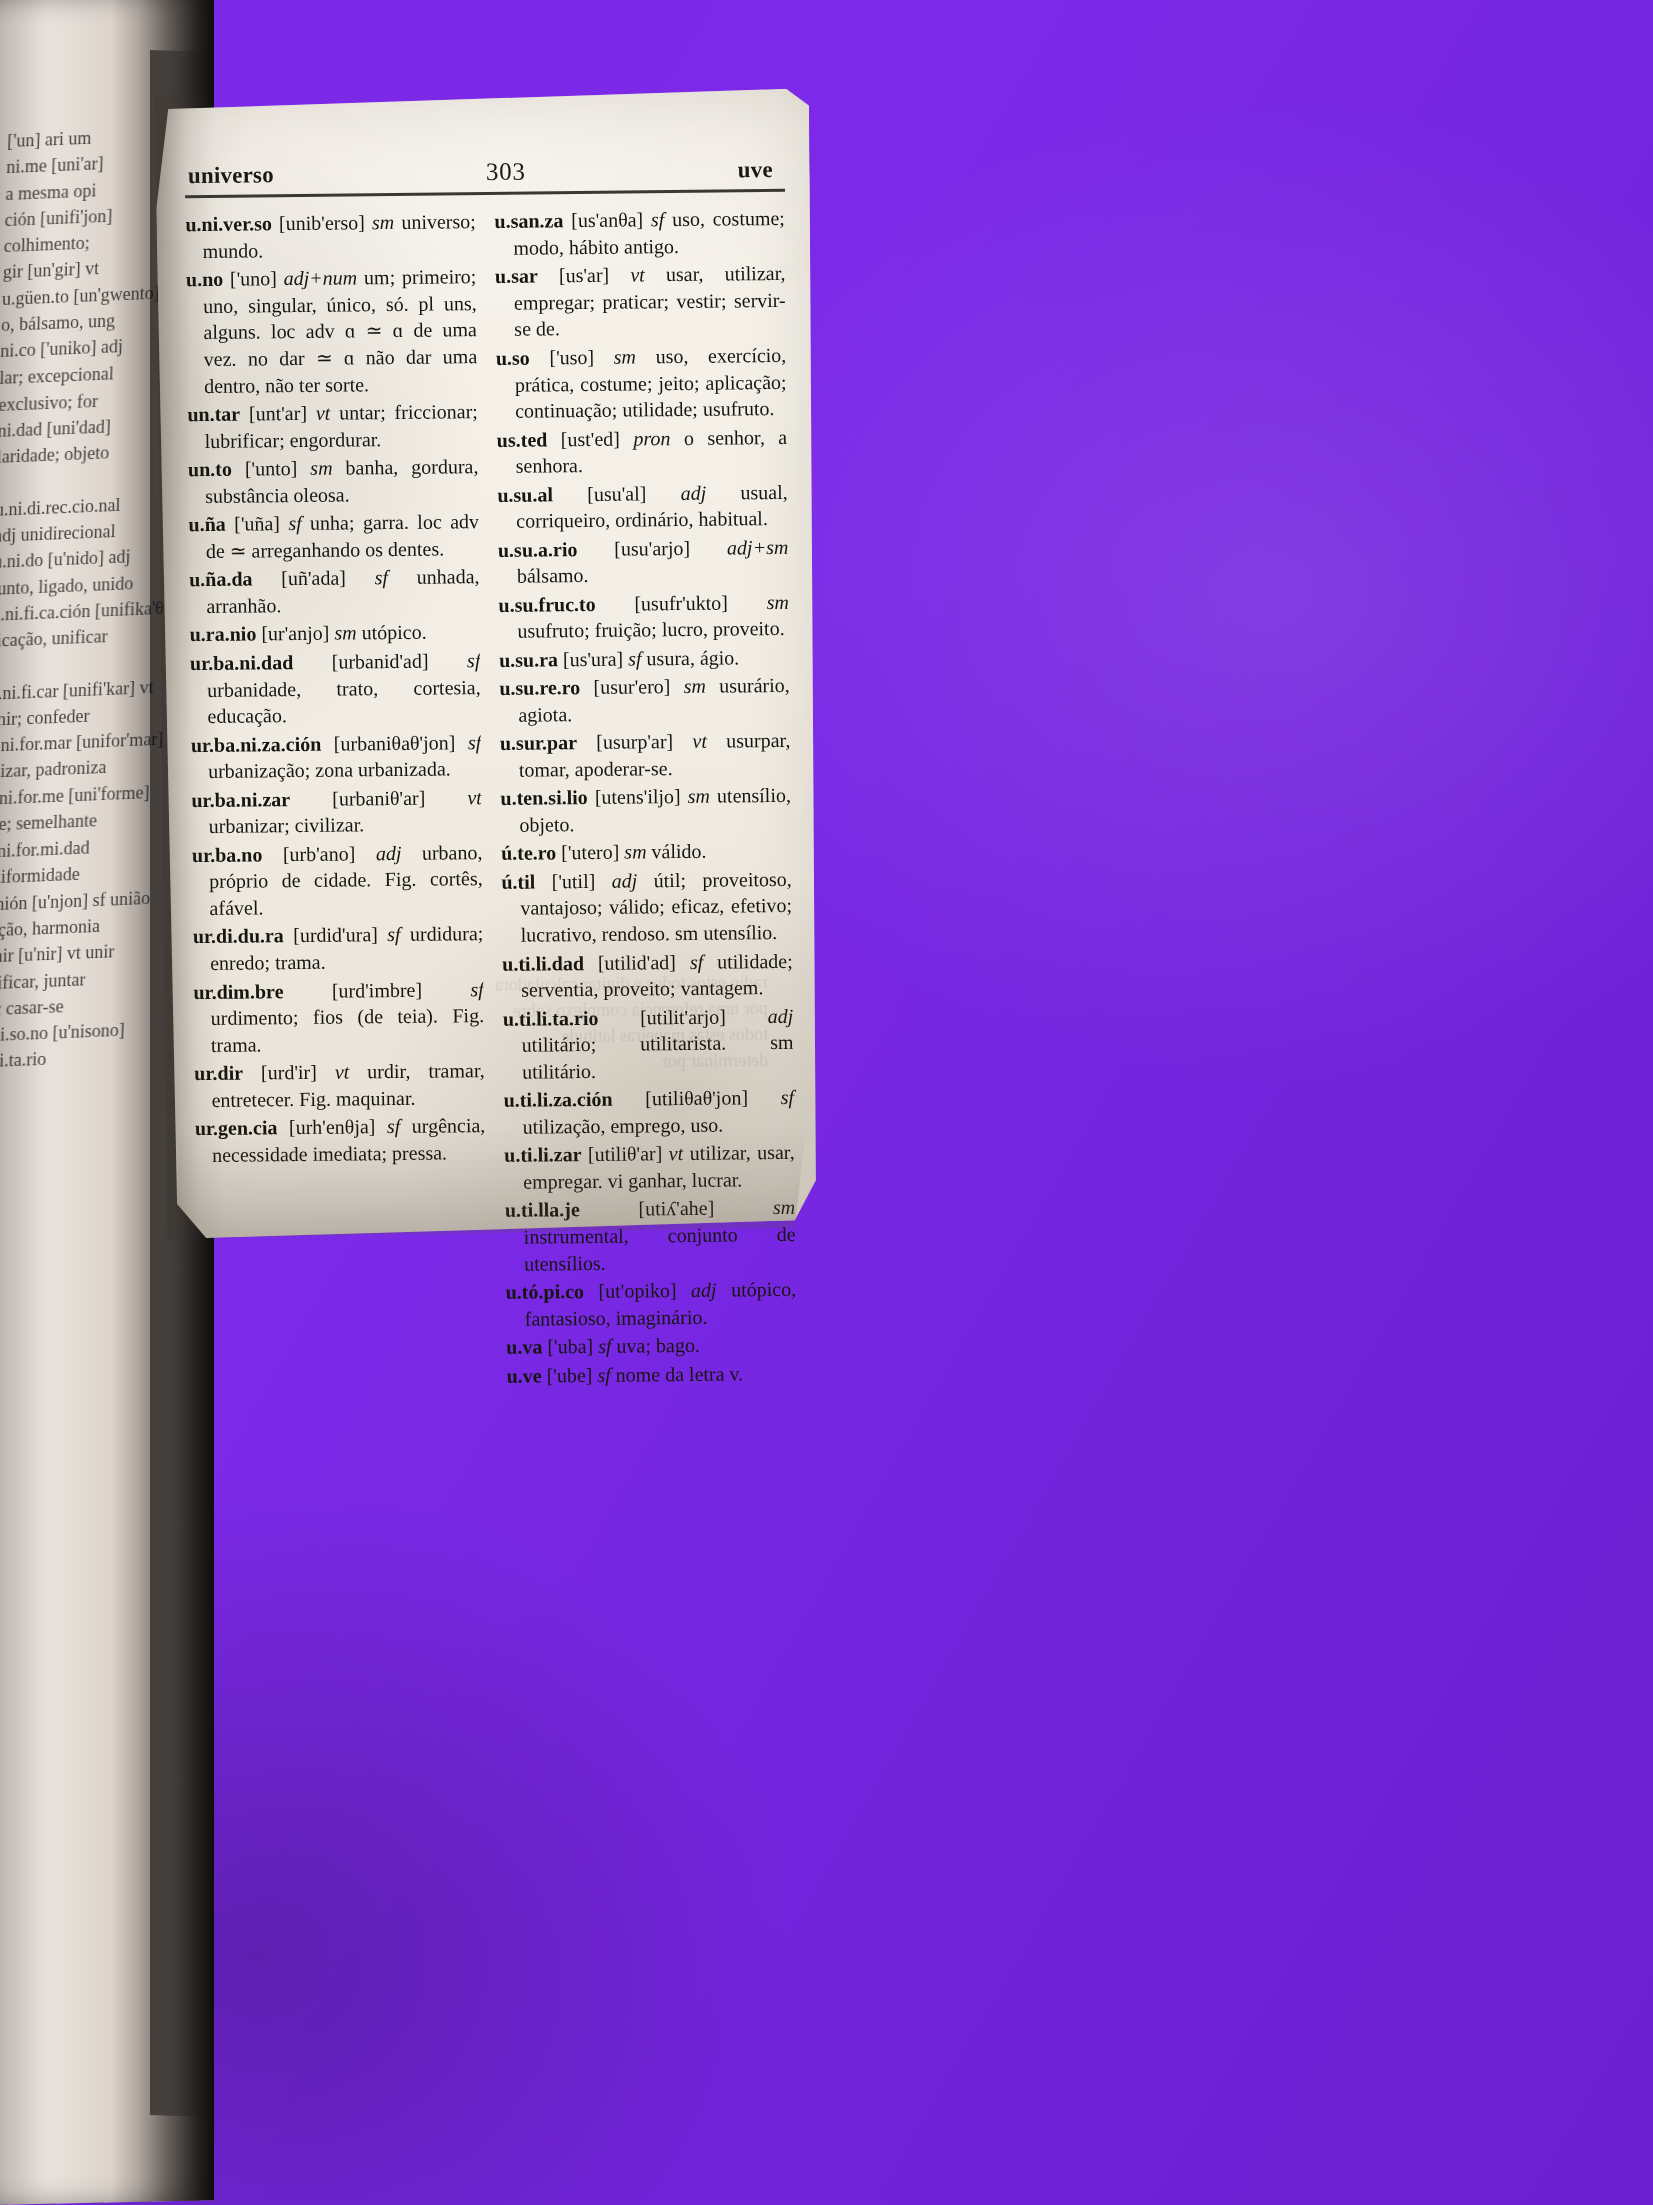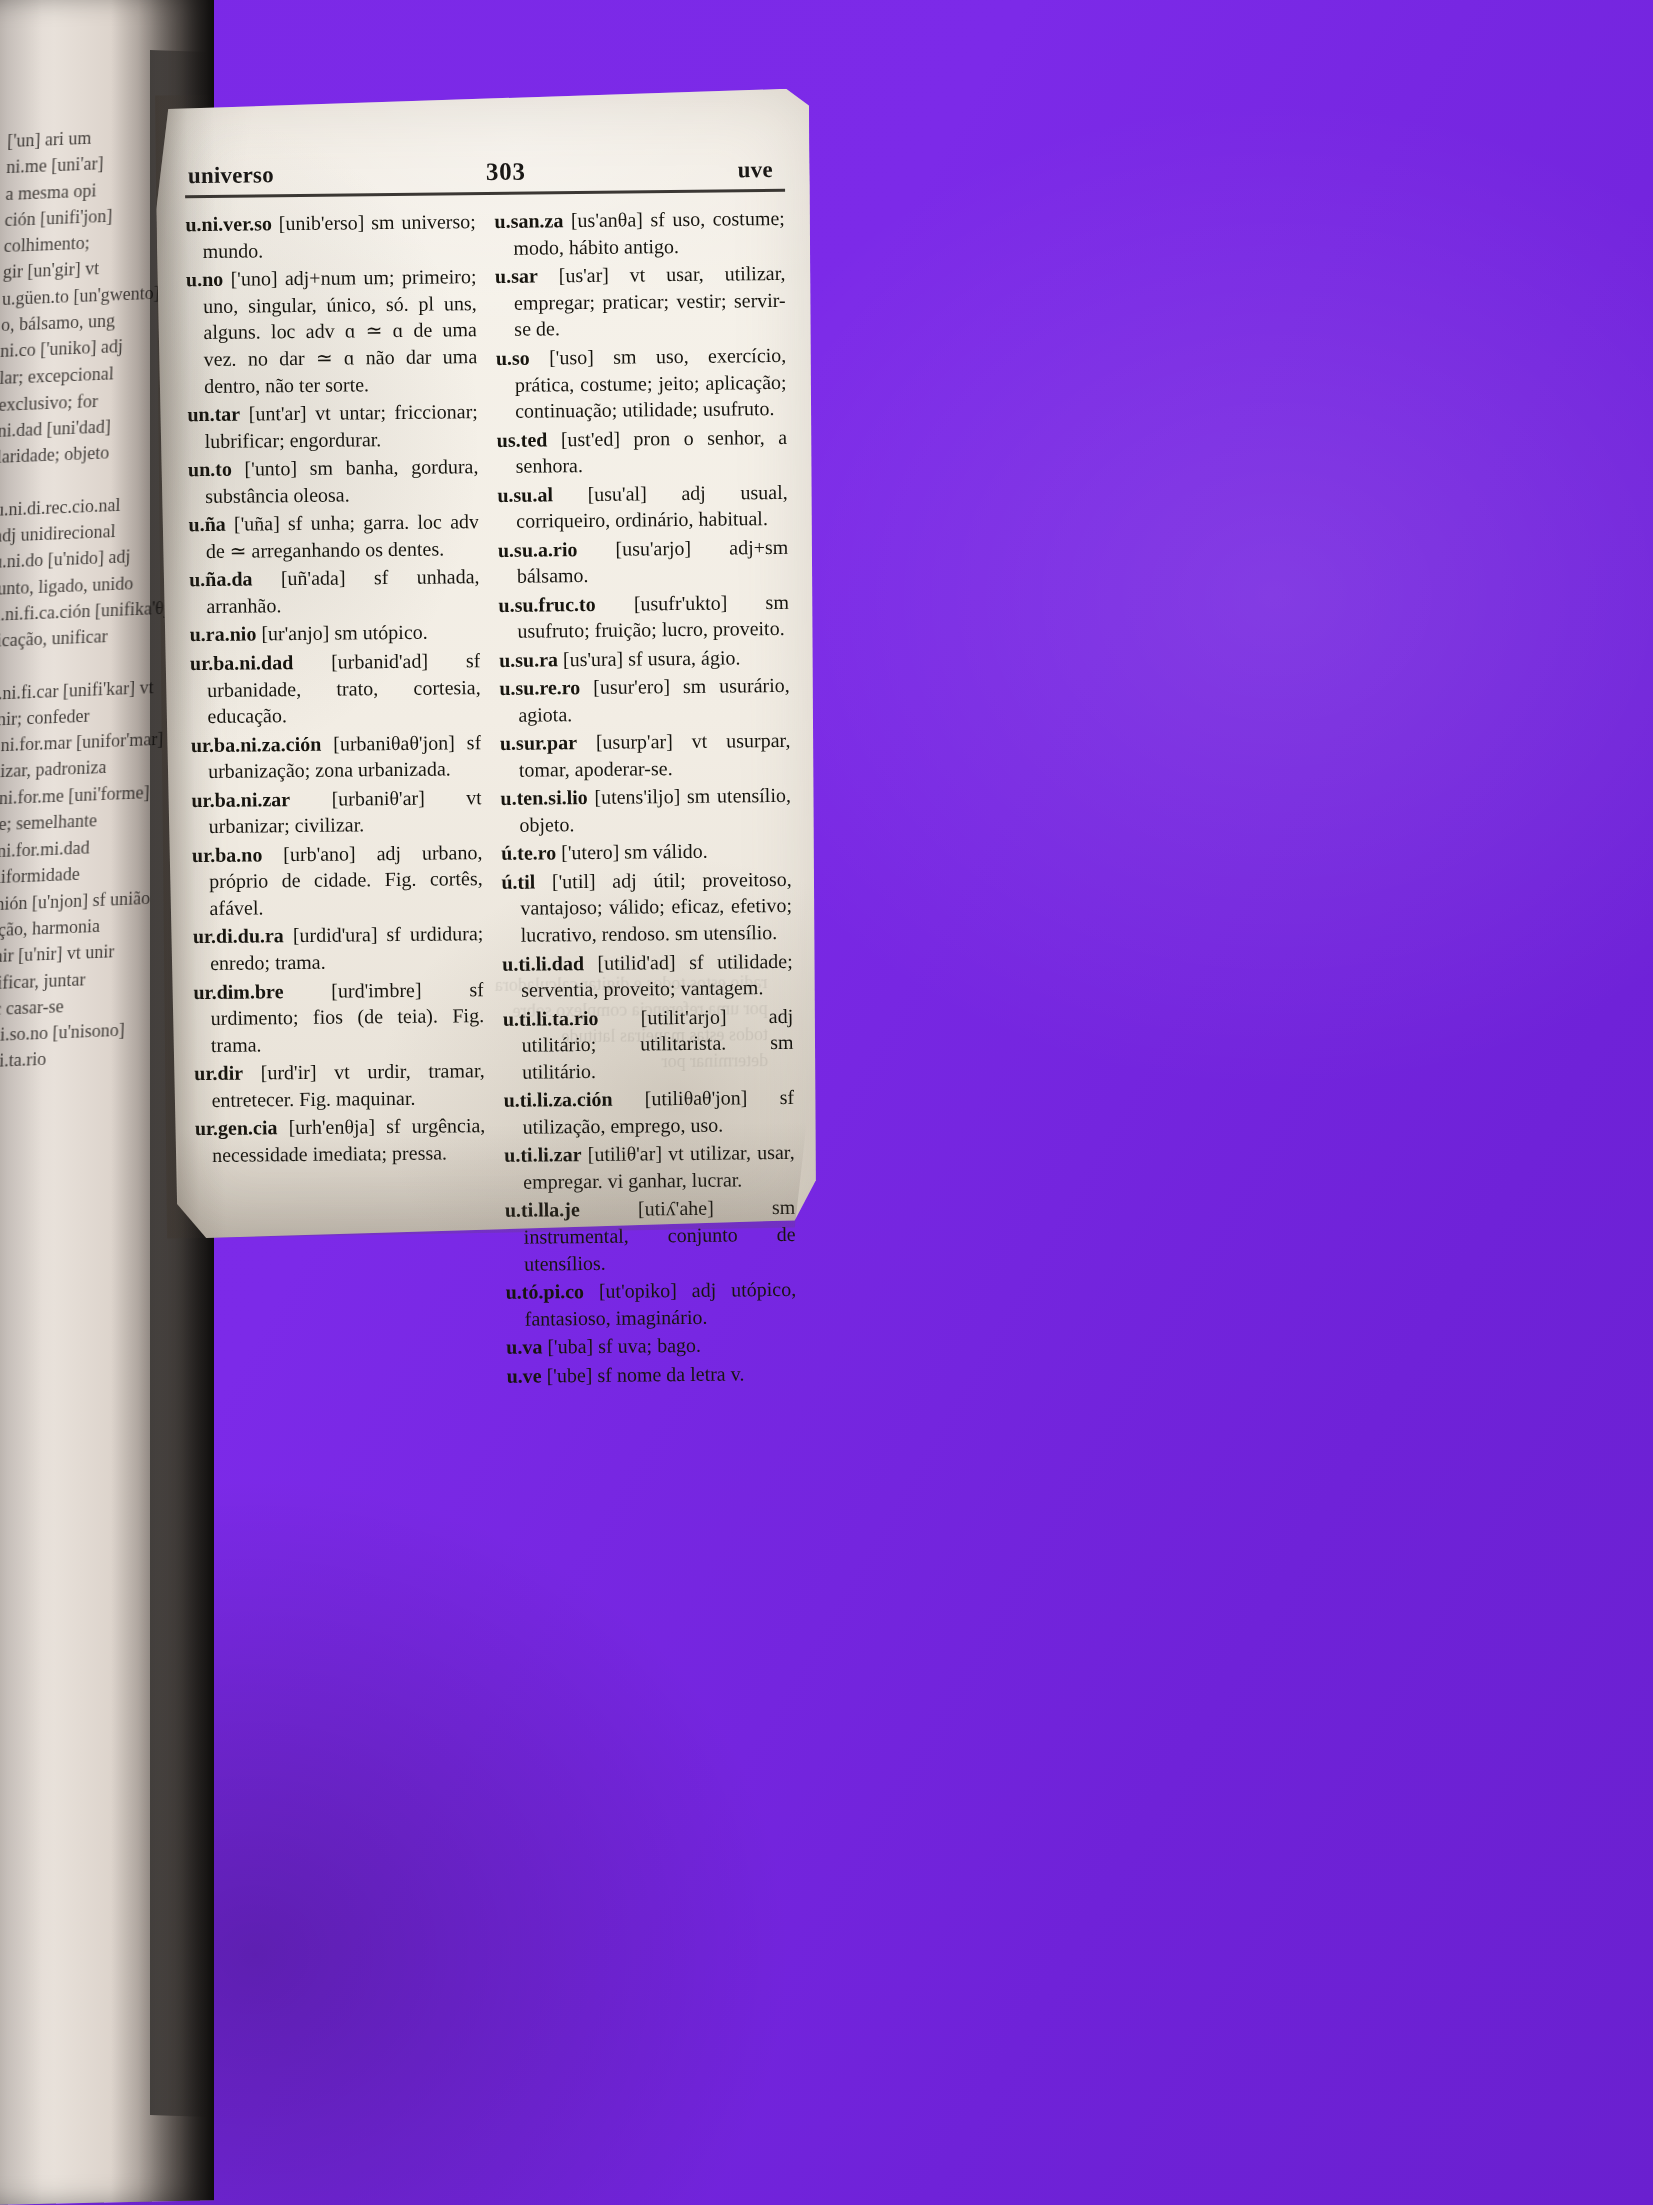--- a/index.html
+++ b/index.html
@@ -119,21 +119,21 @@
     display: flex;
     align-items: baseline;
     justify-content: space-between;
     font-size: 23px;
     font-weight: bold;
     color: #1a1816;
     letter-spacing: 0.2px;
   }
   .hdr .folio {
     font-size: 25px;
-    font-weight: bold;
+    font-weight: normal;
     letter-spacing: 0.8px;
   }
   .hdr-rule {
     position: absolute;
     left: 29px;
     right: 25.5px;
     top: 100px;
     height: 2.5px;
     background: #2a2724;
     opacity: 0.92;
@@ -158,21 +158,21 @@
   .col.left { overflow: hidden; }
   .entry {
     margin: 0 0 1.7px 0;
     text-indent: 0;
     padding-left: 18.7px;
     text-indent: -18.7px;
     text-align: justify;
   }
   .hw { font-weight: bold; }
   .ipa { font-style: normal; }
-  .pos { }
+  .pos { font-style: italic; }
 
   
   .col.left .entry { padding-left: 17px; text-indent: -17px; }
 
   
   .showthrough {
     position: absolute;
     left: 323px;
     right: 51px;
     bottom: 102px;

